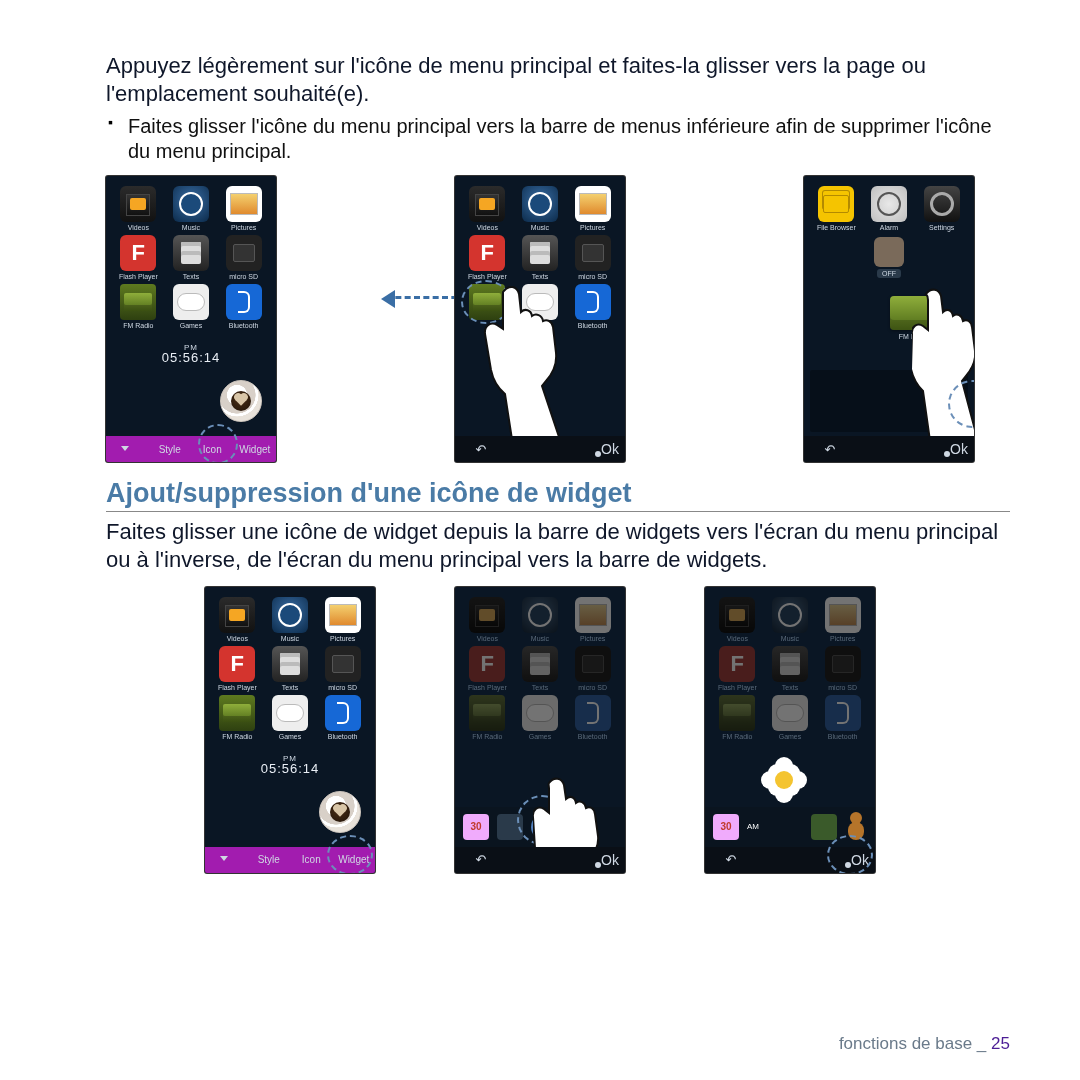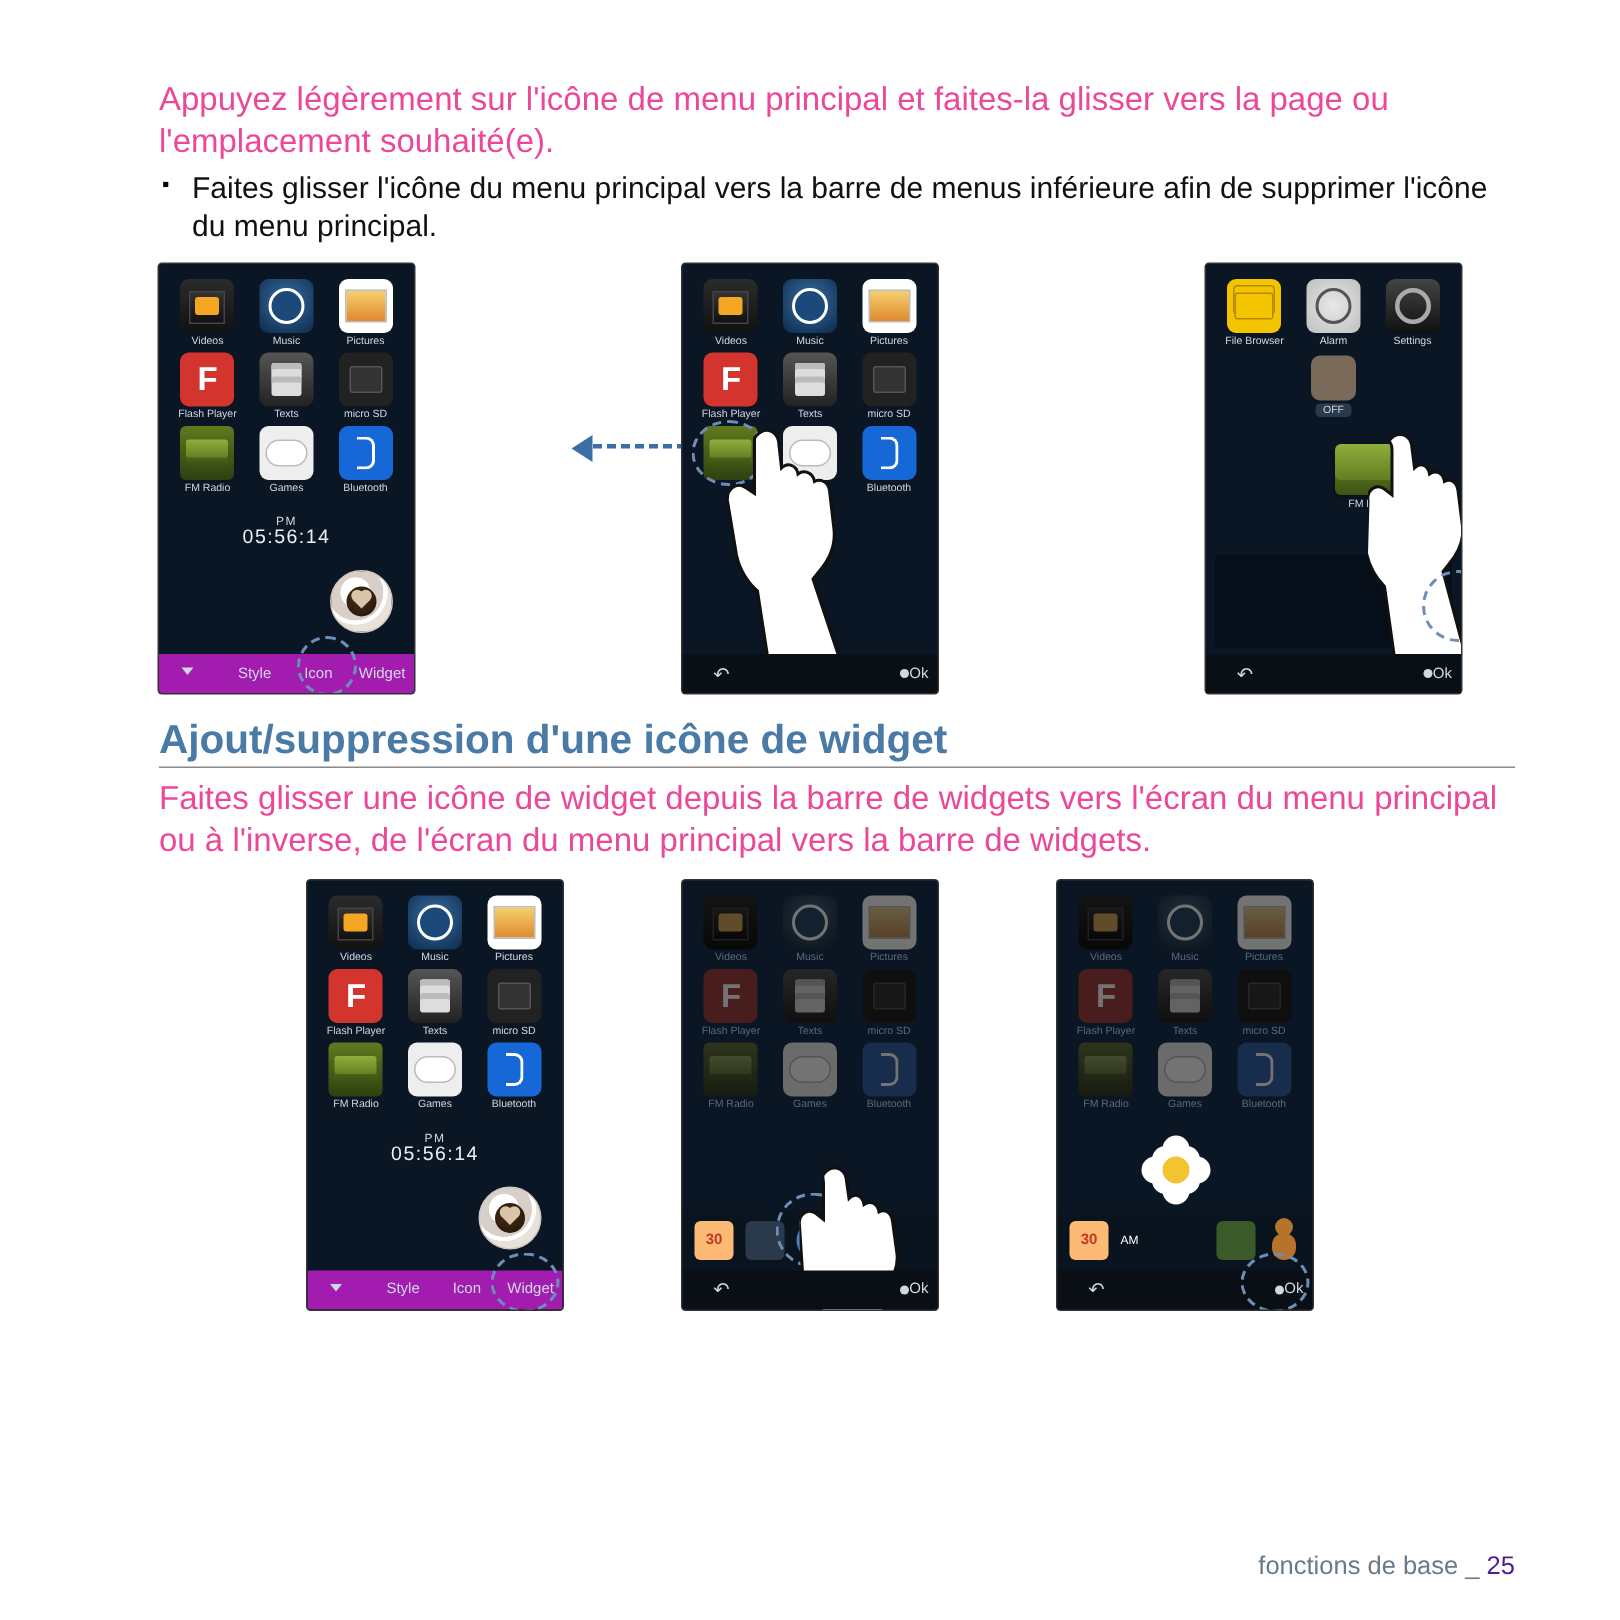--- a/index.html
+++ b/index.html
@@ -1,19 +1,19 @@
 <!DOCTYPE html>
 <html><head>
 <meta charset="utf-8">
 <style>
   html,body{margin:0;padding:0;width:1080px;height:1080px;background:#fff;font-family:Arial,Helvetica,sans-serif;color:#222}
   .page{padding:46px 70px 30px 70px;box-sizing:border-box;width:1080px}
   h1{color:#1a3a8a;font-size:31px;font-weight:bold;margin:0 0 18px 0;letter-spacing:.2px}
   h2{color:#4a7ba6;font-size:27px;font-weight:bold;margin:0 0 2px 36px;border-bottom:1px solid #888;padding-bottom:2px}
-  .body{font-size:22px;line-height:1.28;margin:6px 0 6px 36px;color:#ec4899}
+  .body{font-size:22px;line-height:1.28;margin:6px 0 6px 36px;color:#0f172a}
   ul.bullet{list-style:none;margin:4px 0 10px 36px;padding:0}
   ul.bullet li{font-size:20px;line-height:1.25;position:relative;padding-left:22px;color:#111}
   ul.bullet li::before{content:"▪";position:absolute;left:2px;top:0;font-size:14px;color:#000}
   .row{display:flex;justify-content:space-between;align-items:center;margin:12px 36px 16px 36px;position:relative}
   .arrow{position:absolute;top:120px;left:280px;width:90px;height:0;border-top:3px dashed #3a6ea5}
   .arrow::before{content:"";position:absolute;left:-14px;top:-9px;border:9px solid transparent;border-right:14px solid #3a6ea5}
   .phone{width:170px;height:282px;background:#0a1624;border-radius:2px;position:relative;box-shadow:0 0 0 1px #333;overflow:hidden;font-size:0}
   .phone.tall{height:286px}
   .grid{display:grid;grid-template-columns:repeat(3,1fr);gap:4px 4px;padding:10px 8px 4px 8px}
   .app{display:flex;flex-direction:column;align-items:center;gap:2px}
@@ -54,29 +54,29 @@
   .cup::after{content:"";position:absolute;top:10px;left:10px;width:20px;height:20px;border-radius:50%;background:radial-gradient(circle at 45% 40%,#4b2e16,#1f1208)}
   .heart{position:absolute;top:16px;left:17px;width:8px;height:8px;background:#d9c6a8;transform:rotate(45deg)}
   .heart::before,.heart::after{content:"";position:absolute;width:8px;height:8px;background:#d9c6a8;border-radius:50%}
   .heart::before{left:-4px;top:0}.heart::after{top:-4px;left:0}
   .bottombar{position:absolute;bottom:0;left:0;right:0;height:26px;background:#a21caf;display:flex;align-items:center;color:#cfd8e3;font-size:10px}
   .bb-seg{flex:1;text-align:center;position:relative}
   .bb-seg.caret::before{content:"";display:inline-block;border:4px solid transparent;border-top:5px solid #cfd8e3;margin-right:4px;transform:translateY(2px)}
   .dash-circ{position:absolute;border:2px dashed #6b8fb8;border-radius:50%}
   .navbar{position:absolute;bottom:0;left:0;right:0;height:26px;background:#0a0f16;display:flex;align-items:center;justify-content:space-between;padding:0 6px;color:#cfd8e3;font-size:10px}
   .nav-ic{width:40px;text-align:center;font-size:13px}
-  .nav-ok{display:flex;align-items:center;gap:0;font-size:10px}
+  .nav-ok{display:flex;align-items:flex-end;gap:0;font-size:14px}
   .nav-ok .dot{width:6px;height:6px;background:#cfd8e3;border-radius:50%}
   .hand{position:absolute;pointer-events:none}
   .hand svg{display:block}
   .dim .app .ic{filter:brightness(.45) saturate(.6)}
   .dim .app .lbl{color:#5a6a7a}
   .widgetbar{position:absolute;bottom:26px;left:0;right:0;height:40px;background:rgba(10,20,30,.85);display:flex;align-items:center;gap:8px;padding:0 8px}
   .widg{width:26px;height:26px;border-radius:4px;background:#333;display:flex;align-items:center;justify-content:center;font-size:10px;color:#fff}
-  .w-cal{background:#fdba74;color:#c0392b;font-weight:bold}
+  .w-cal{background:#f0abfc;color:#c0392b;font-weight:bold}
   .w-cal::before{content:"";display:block}
   .flower{position:absolute;width:46px;height:46px}
   .flower .petal{position:absolute;width:18px;height:18px;background:#fff;border-radius:50%}
   .flower .p1{top:0;left:14px}.flower .p2{top:14px;left:0}.flower .p3{top:14px;left:28px}.flower .p4{top:28px;left:14px}.flower .p5{top:7px;left:7px}.flower .p6{top:7px;left:21px}.flower .p7{top:21px;left:7px}.flower .p8{top:21px;left:21px}
   .flower .center{position:absolute;top:14px;left:14px;width:18px;height:18px;background:#f4c430;border-radius:50%}
   .ginger{position:absolute;width:22px;height:30px}
   .ginger::before{content:"";position:absolute;top:0;left:5px;width:12px;height:12px;background:#b5742a;border-radius:50%}
   .ginger::after{content:"";position:absolute;top:10px;left:3px;width:16px;height:18px;background:#b5742a;border-radius:8px}
   .am{font-size:8px;color:#cfd8e3}
   .footer{position:absolute;bottom:26px;right:70px;color:#6a7a8a;font-size:17px}

